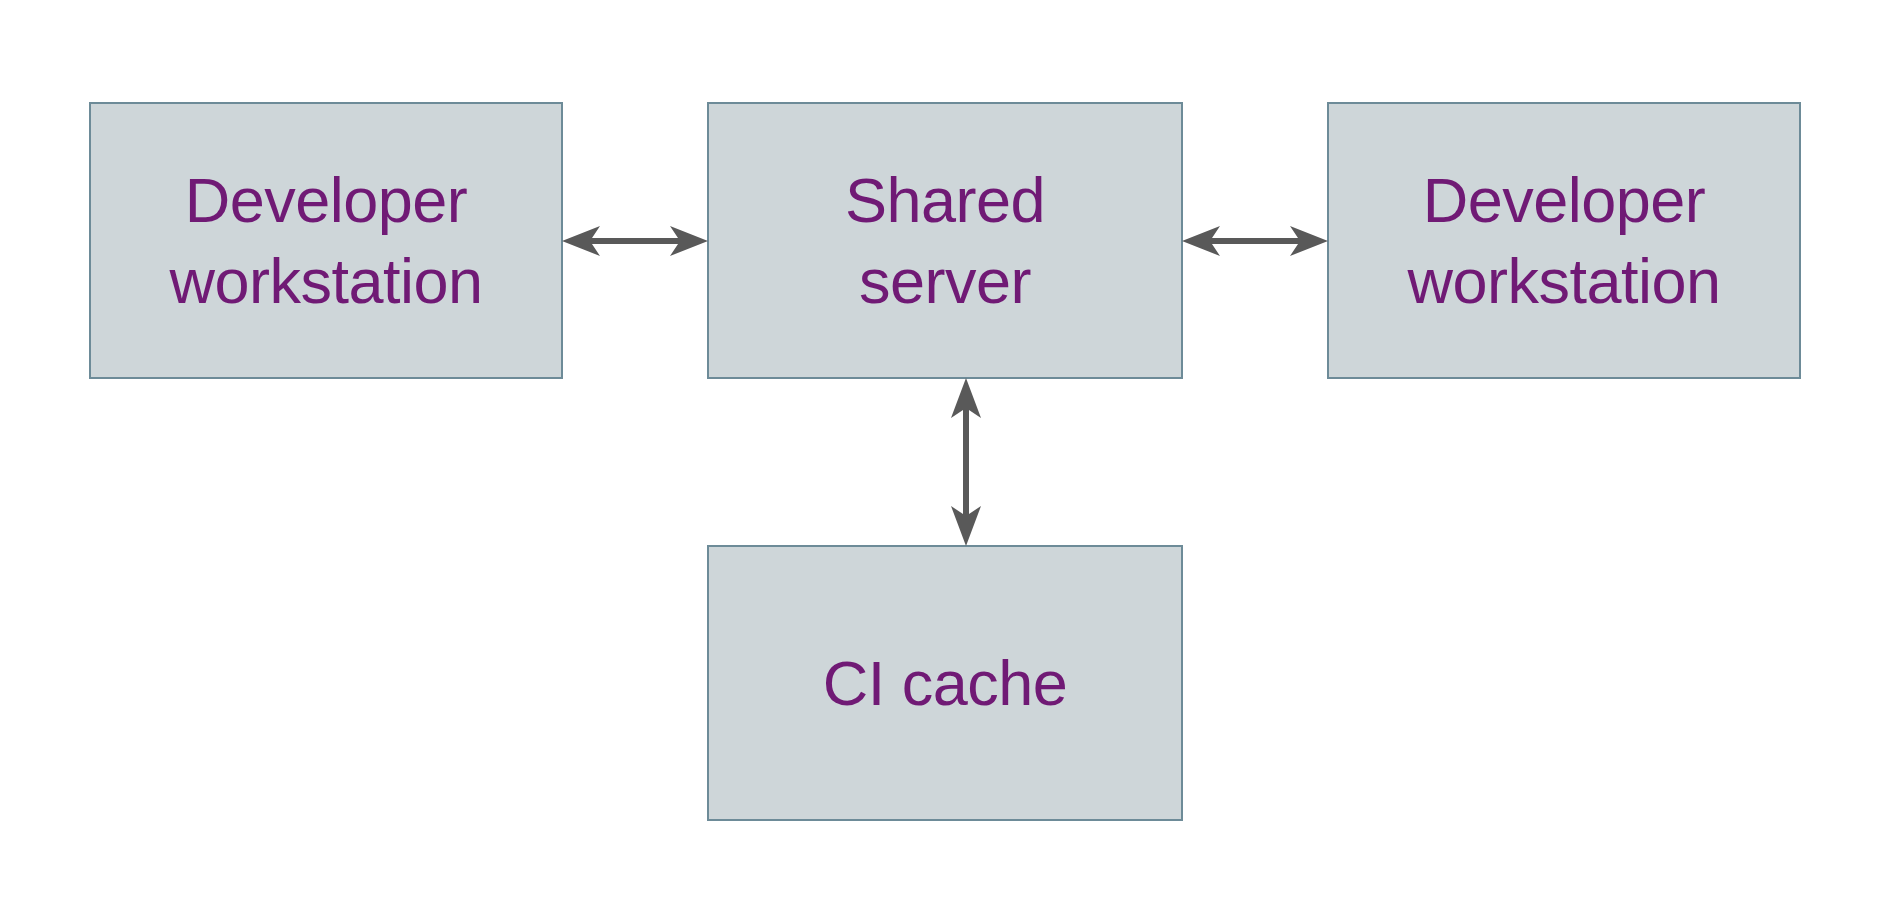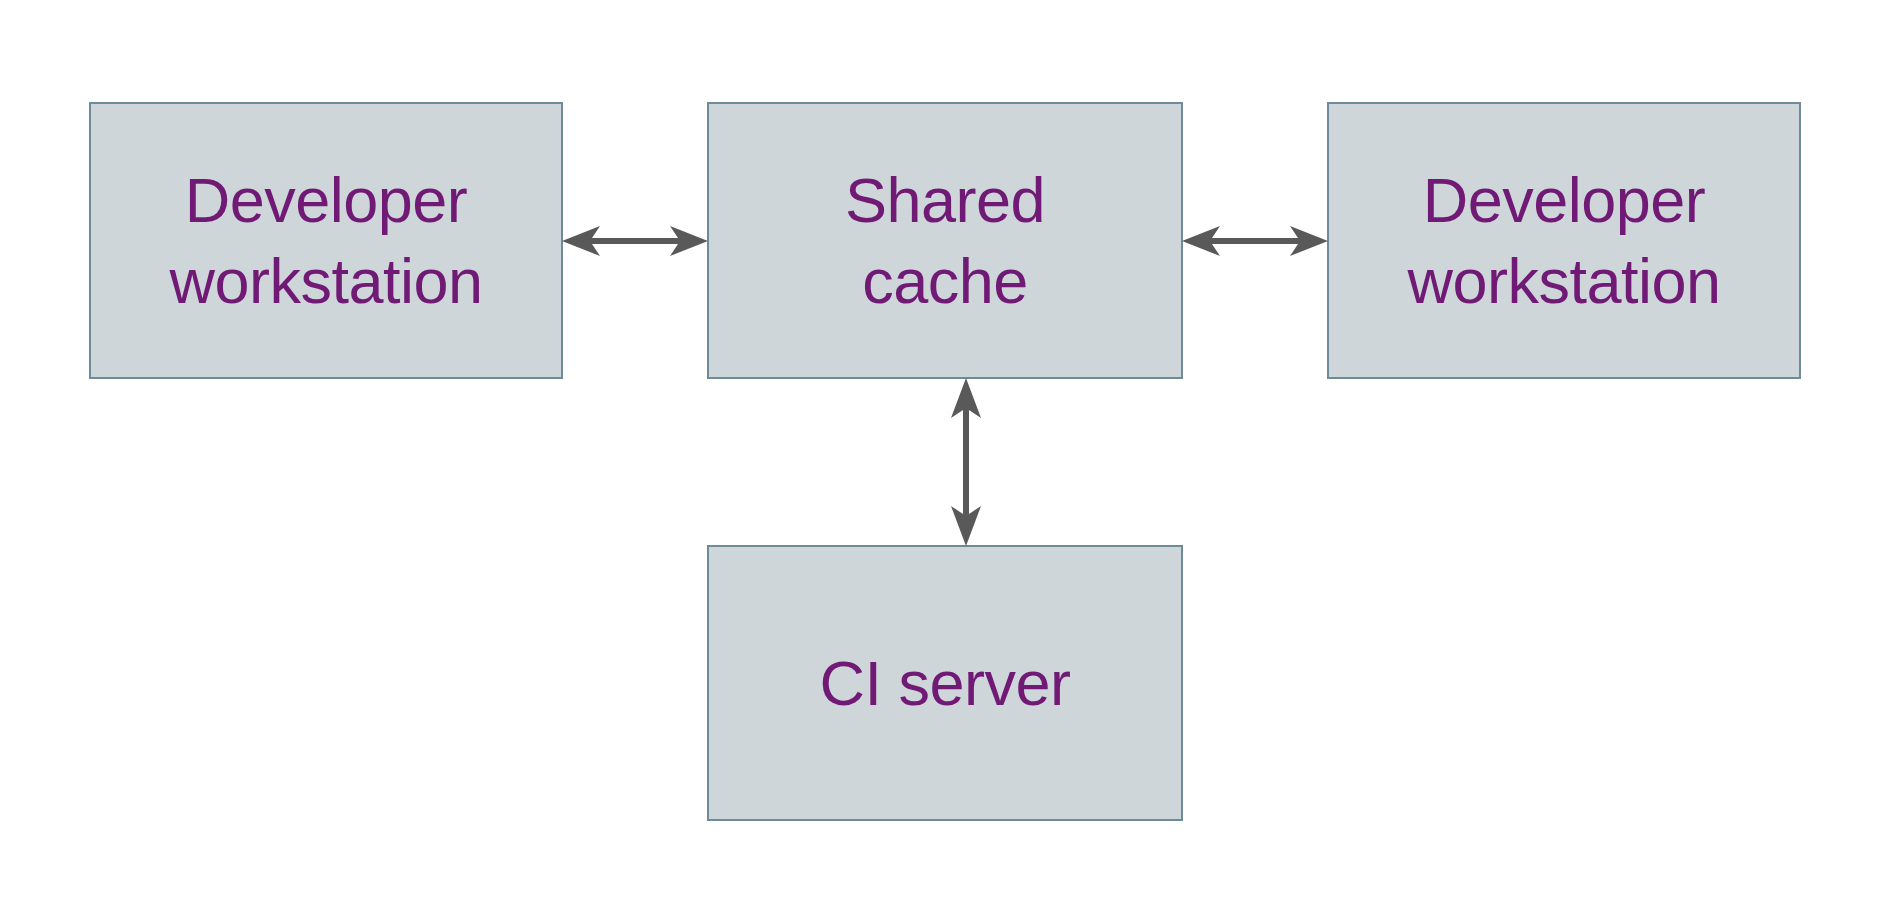--- a/index.html
+++ b/index.html
@@ -58,30 +58,30 @@
 
 <div id="diagram-canvas">
 
   <div class="node" id="node-dev-left">
     <span class="node-label">Developer
 workstation</span>
   </div>
 
   <div class="node" id="node-cache">
     <span class="node-label">Shared
-cache</span>
+server</span>
   </div>
 
   <div class="node" id="node-dev-right">
     <span class="node-label">Developer
 workstation</span>
   </div>
 
   <div class="node" id="node-ci">
-    <span class="node-label">CI server</span>
+    <span class="node-label">CI cache</span>
   </div>
 
   <svg class="edge" id="edge-left-cache" viewBox="0 0 150 72">
     <g fill="#595959" stroke="none">
       <path d="M2,36 L40,21 L30,36 L40,51 Z"></path>
       <path d="M148,36 L110,21 L120,36 L110,51 Z"></path>
     </g>
     <line x1="26" y1="36" x2="124" y2="36" stroke="#595959" stroke-width="6"></line>
   </svg>
 

